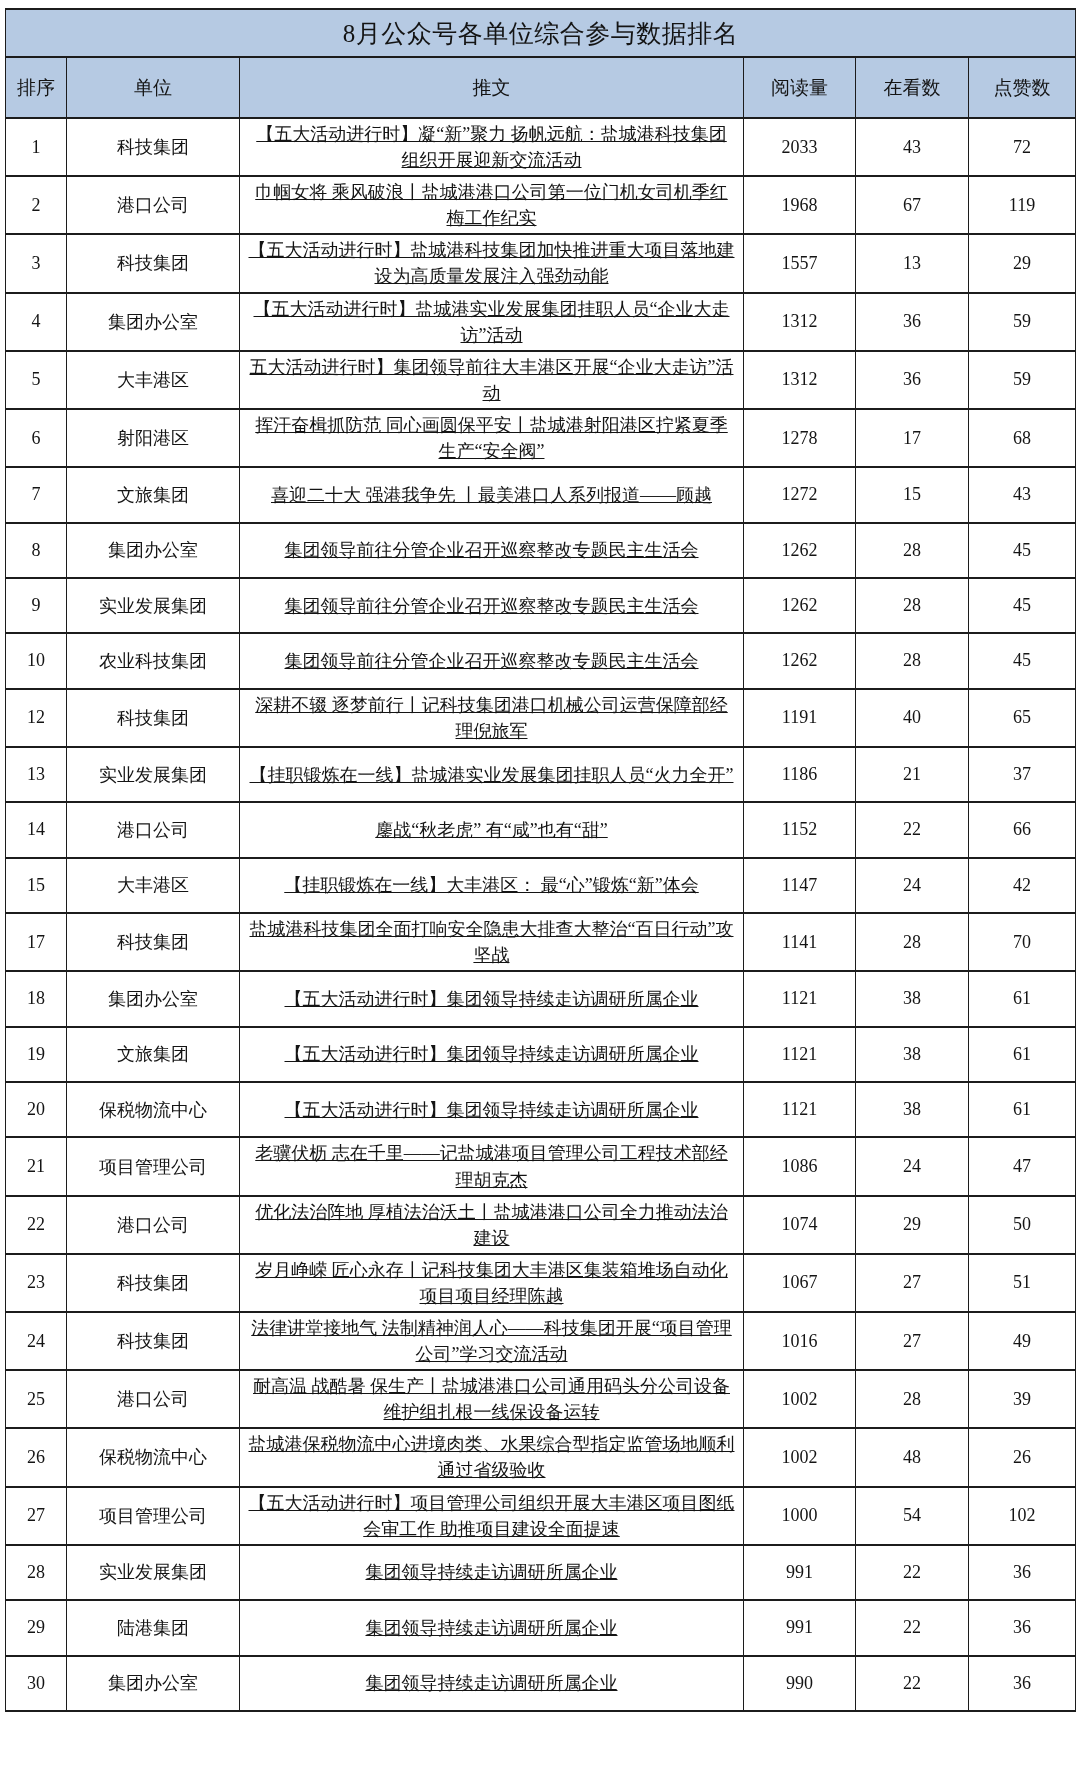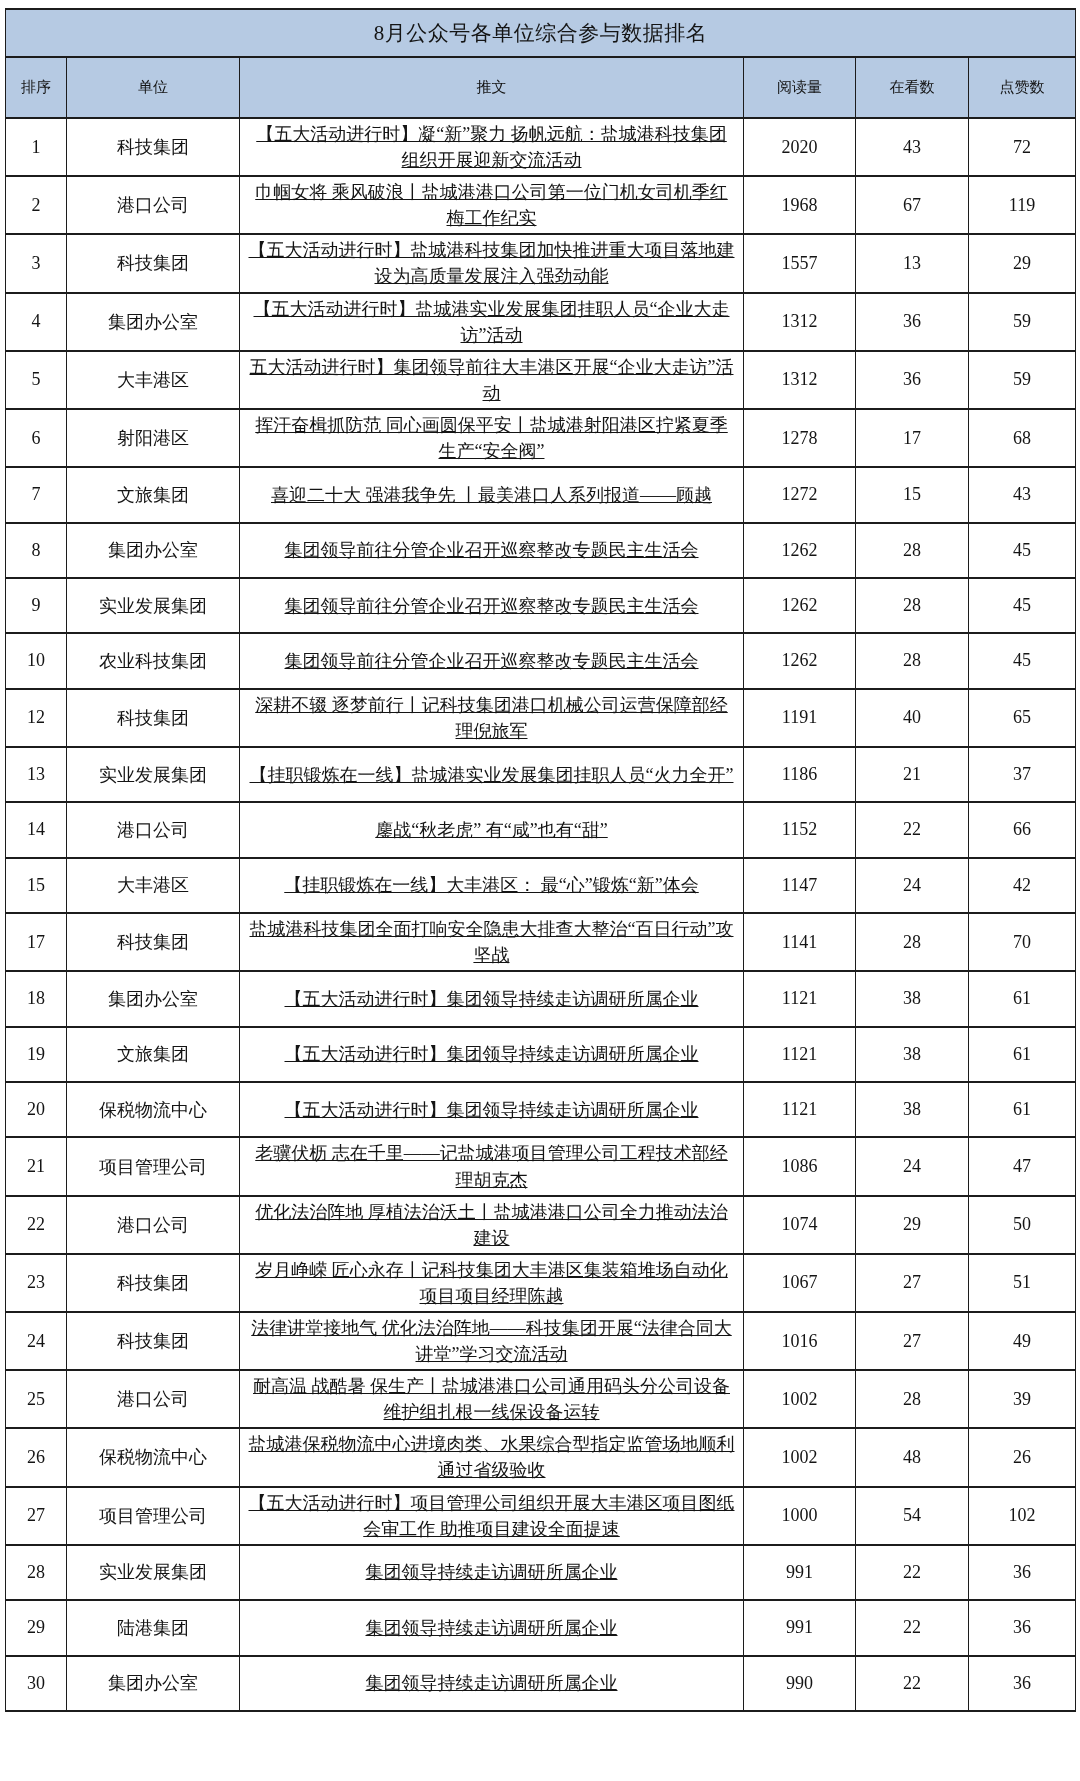--- a/index.html
+++ b/index.html
@@ -28,28 +28,28 @@
     border-top: 2px solid var(--border, #1c1c1c);
     border-bottom: 2px solid var(--border, #1c1c1c);
     text-align: center;
     vertical-align: middle;
     font-weight: normal;
     overflow: hidden;
   }
   tr.title-row th {
     height: 44px;
     background: var(--header_bg, #b6cae3);
-    font-size: 21px;
+    font-size: 25px;
     letter-spacing: 0.5px;
     margin-left: 46px;
   }
   tr.head-row th {
     height: 57px;
     background: var(--header_bg, #b6cae3);
-    font-size: 15px;
+    font-size: 19px;
   }
   tbody tr {
     height: 55.4px;
     background: var(--row_bg, #ffffff);
   }
   tbody td {
     font-size: 18px;
     padding: 1px 4px;
   }
   tbody td.article {
@@ -82,21 +82,21 @@
         <th>阅读量</th>
         <th>在看数</th>
         <th>点赞数</th>
       </tr>
     </thead>
     <tbody>
         <tr>
           <td>1</td>
           <td>科技集团</td>
           <td class="article">【五大活动进行时】凝“新”聚力 扬帆远航：盐城港科技集团组织开展迎新交流活动</td>
-          <td>2020</td>
+          <td>2033</td>
           <td>43</td>
           <td>72</td>
         </tr>
         <tr>
           <td>2</td>
           <td>港口公司</td>
           <td class="article">巾帼女将 乘风破浪丨盐城港港口公司第一位门机女司机季红梅工作纪实</td>
           <td>1968</td>
           <td>67</td>
           <td>119</td>
@@ -249,21 +249,21 @@
           <td>23</td>
           <td>科技集团</td>
           <td class="article">岁月峥嵘 匠心永存丨记科技集团大丰港区集装箱堆场自动化项目项目经理陈越</td>
           <td>1067</td>
           <td>27</td>
           <td>51</td>
         </tr>
         <tr>
           <td>24</td>
           <td>科技集团</td>
-          <td class="article">法律讲堂接地气 优化法治阵地——科技集团开展“法律合同大讲堂”学习交流活动</td>
+          <td class="article">法律讲堂接地气 法制精神润人心——科技集团开展“项目管理公司”学习交流活动</td>
           <td>1016</td>
           <td>27</td>
           <td>49</td>
         </tr>
         <tr>
           <td>25</td>
           <td>港口公司</td>
           <td class="article">耐高温 战酷暑 保生产丨盐城港港口公司通用码头分公司设备维护组扎根一线保设备运转</td>
           <td>1002</td>
           <td>28</td>

